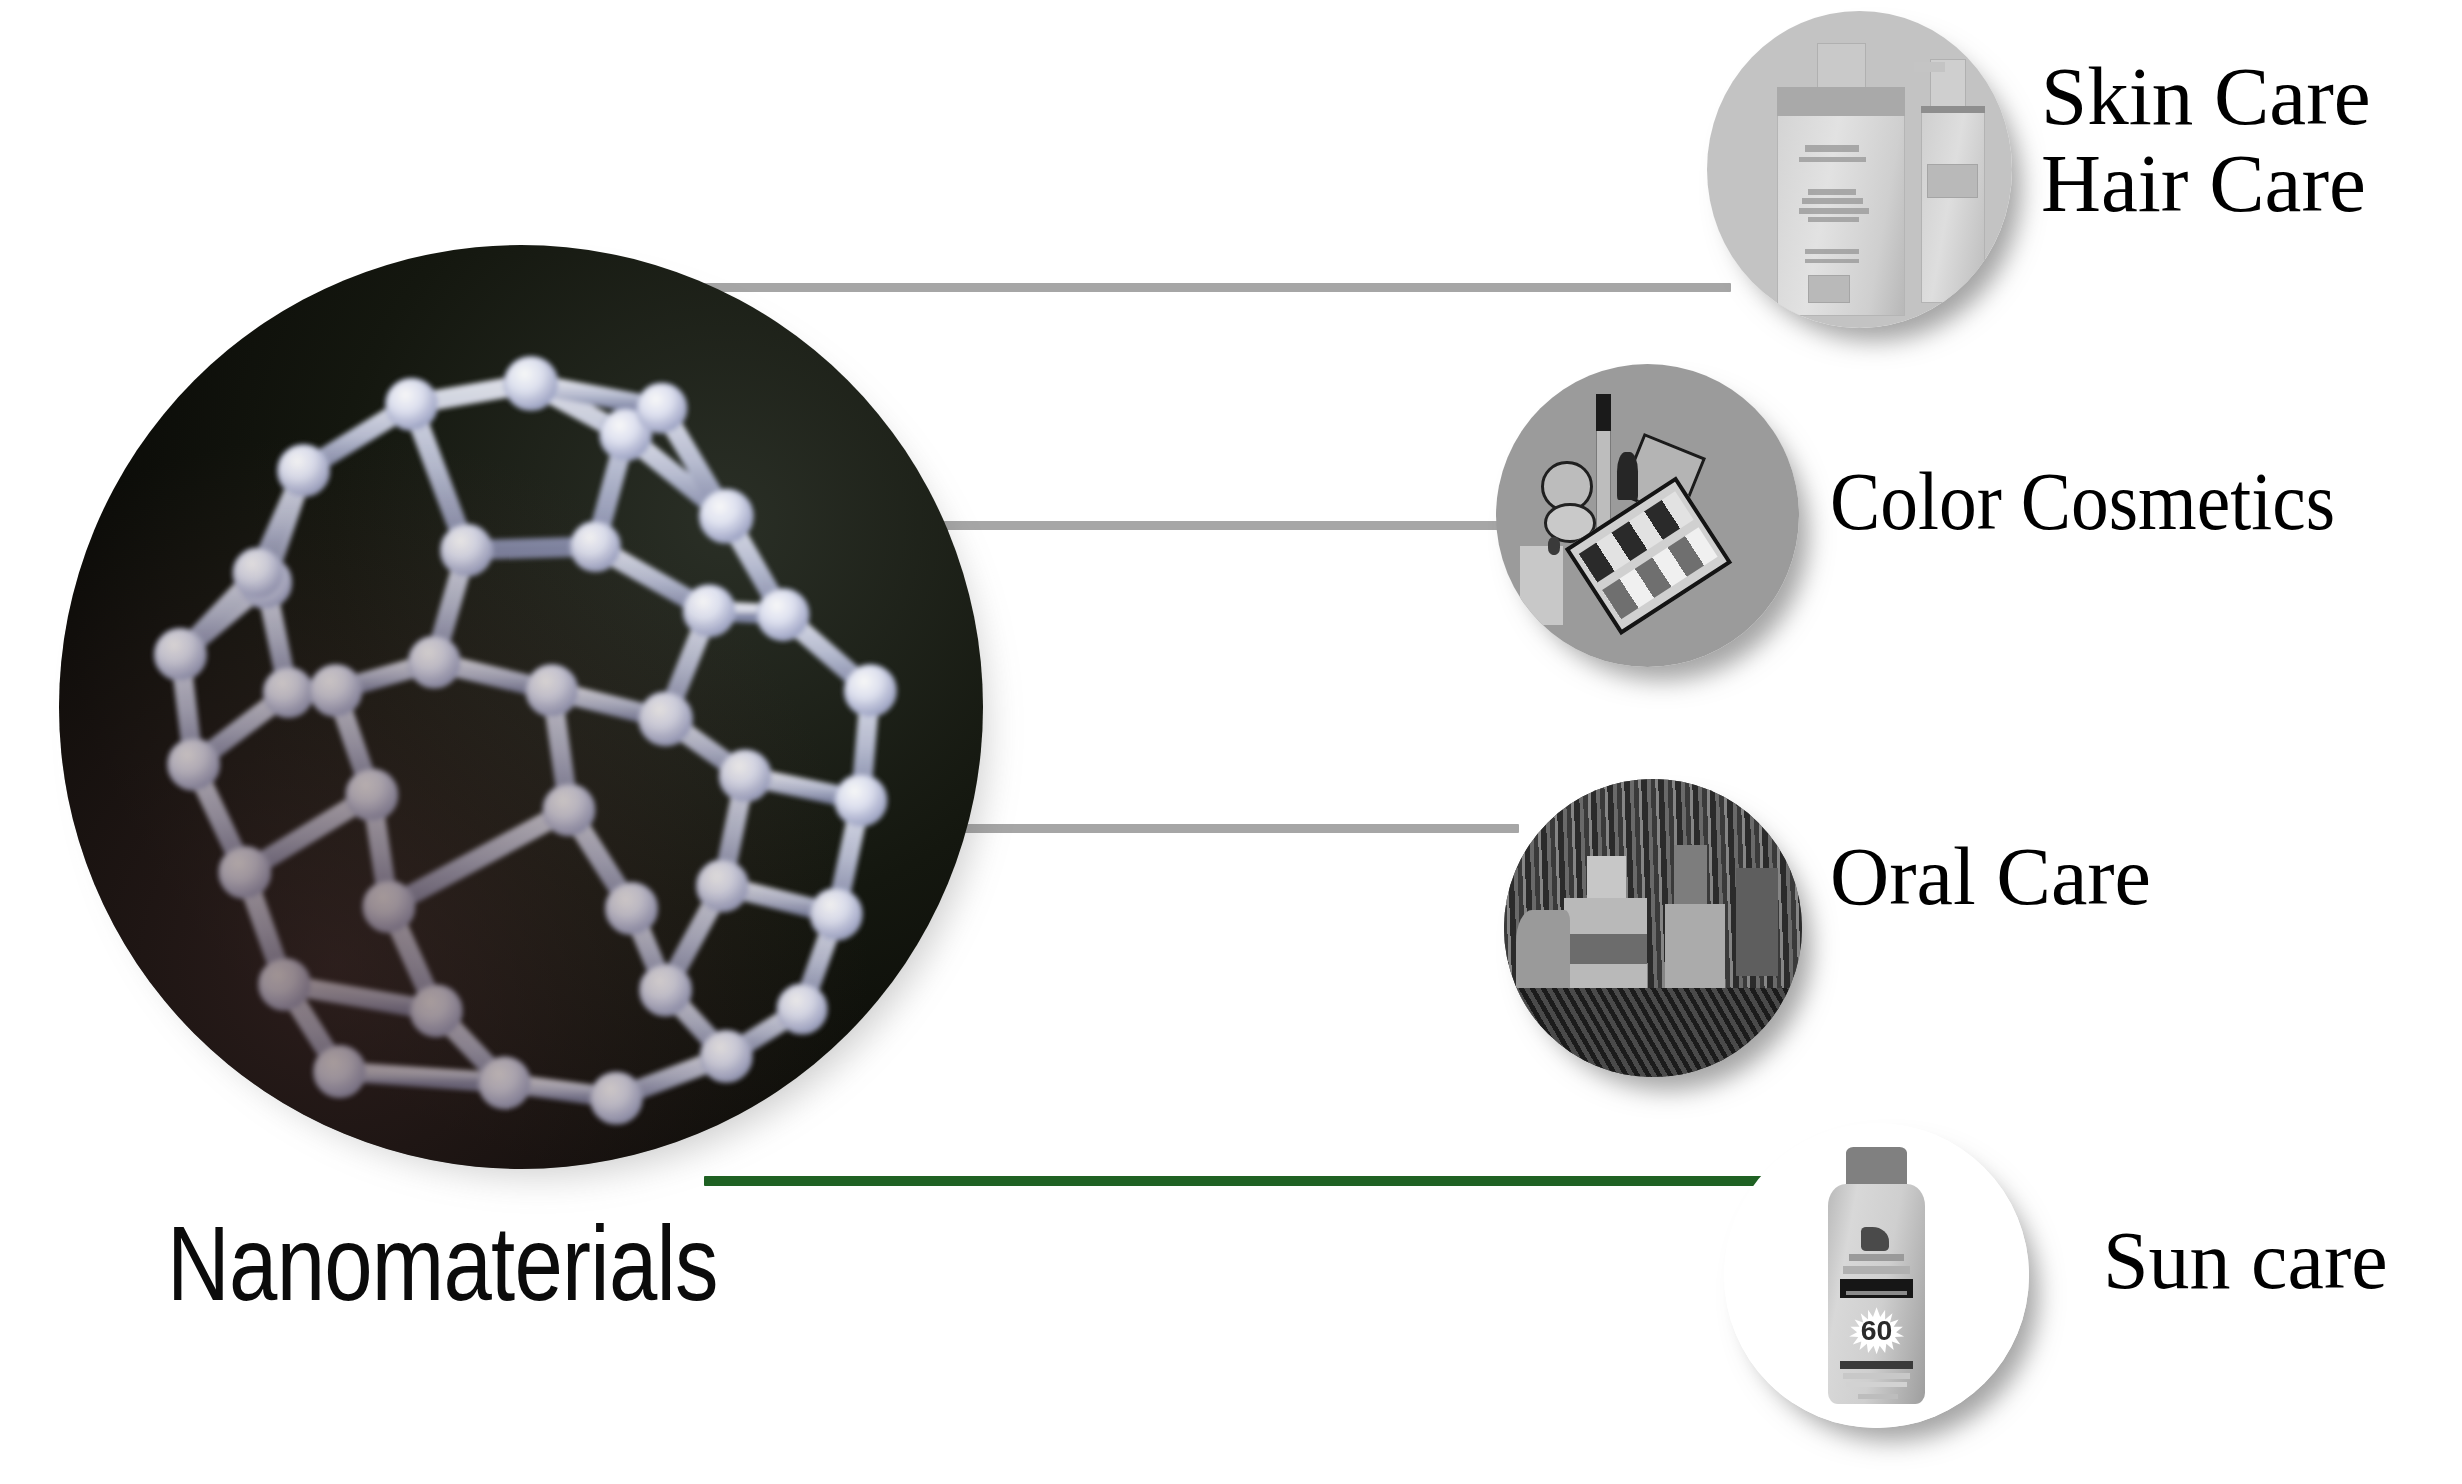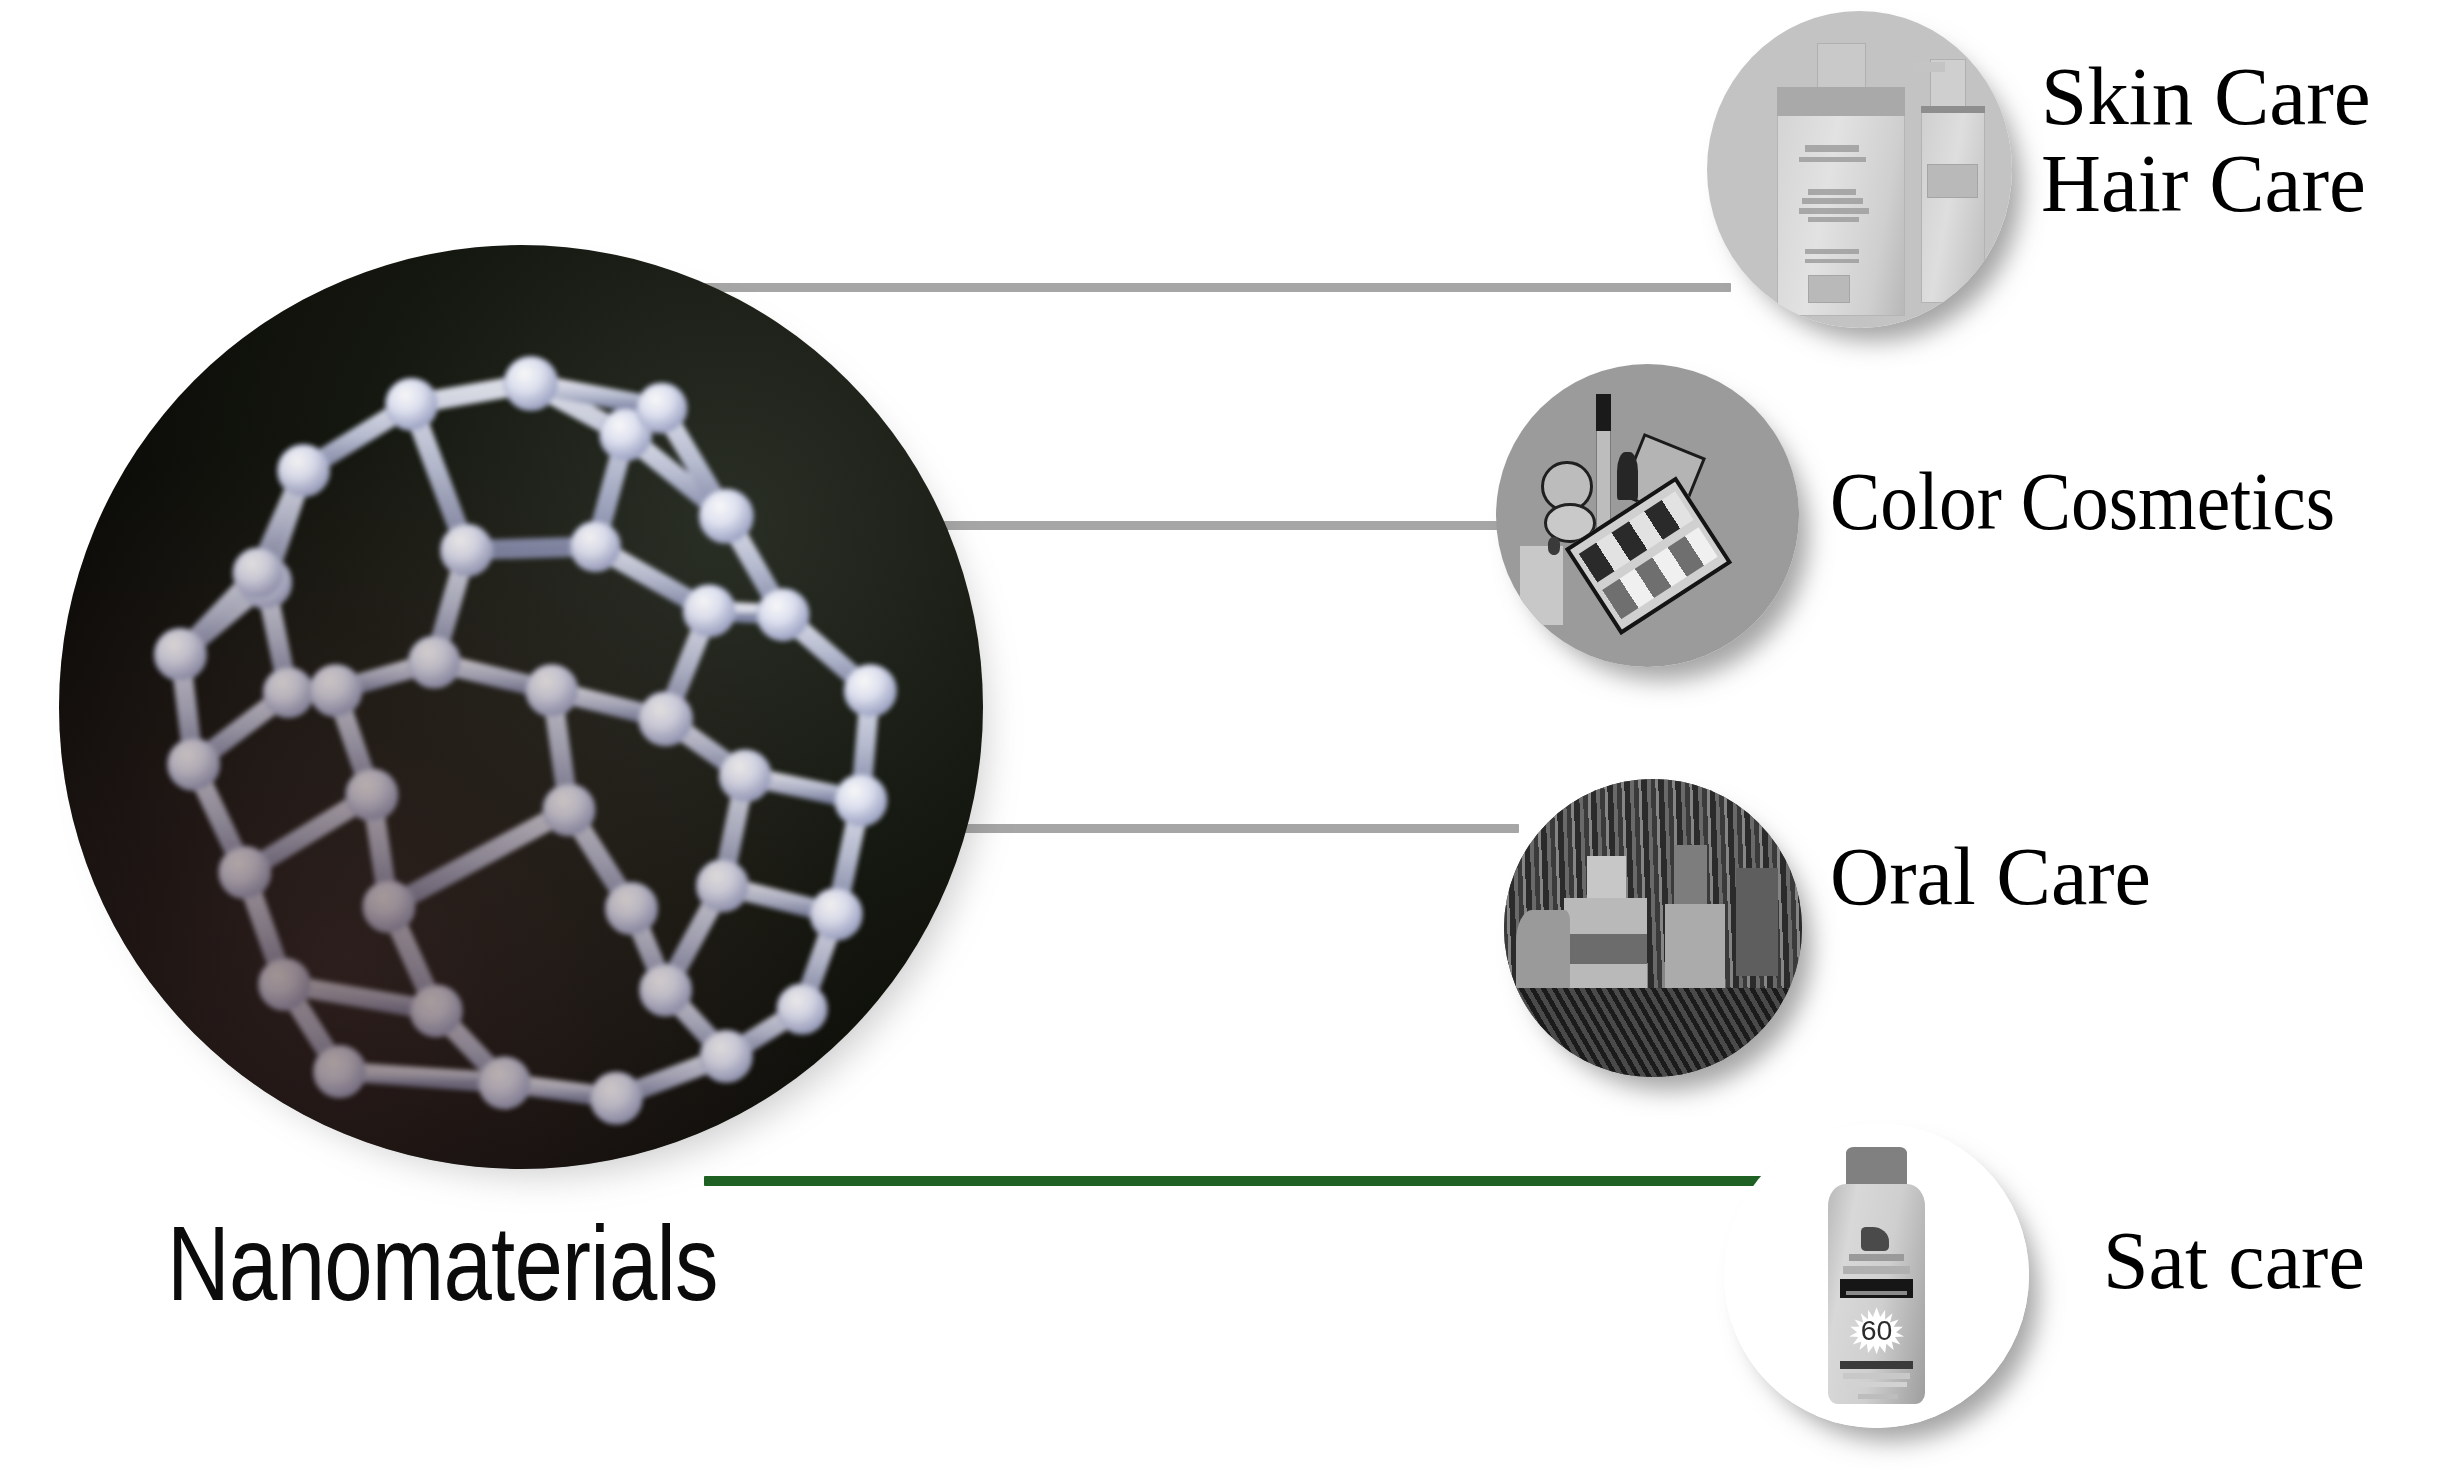--- a/index.html
+++ b/index.html
@@ -122,21 +122,21 @@
   .sc-cap{ position:absolute; left:40%; top:8%; width:20%; height:16%; background:#808080; border-radius:12% 12% 0 0;}
   .sc-shoulder{ position:absolute; left:36%; top:20%; width:28%; height:8%;
     background:linear-gradient(100deg,#b4b4b4,#d2d2d2); border-radius:50% 50% 0 0;}
   .sc-brandmark{ position:absolute; left:45%; top:34%; width:9%; height:8%; background:#4a4a4a; border-radius:18% 60% 18% 18%;}
   .sc-brandtxt{ position:absolute; left:41%; top:43%; width:18%; height:2.4%; background:#9a9a9a;}
   .sc-subtxt{ position:absolute; left:39%; top:47%; width:22%; height:2.4%; background:#b0b0b0;}
   .sc-blackbar{ position:absolute; left:38%; top:51%; width:24%; height:6.5%; background:#161616;}
   .sc-blackbar::after{ content:""; position:absolute; left:8%; top:62%; width:84%; height:20%; background:#8b8b8b;}
   .sc-sun{ position:absolute; left:38%; top:60%; width:24%; height:16%; }
   .sc-spf{ position:absolute; inset:0; display:flex; align-items:center; justify-content:center;
-    font-family:"Liberation Sans", sans-serif; font-weight:normal; font-size:28.4px; color:#2b2b2b; }
+    font-family:"Liberation Sans", sans-serif; font-weight:bold; font-size:28.4px; color:#2b2b2b; }
   .sc-foot{ position:absolute; left:38%; top:78%; width:24%; height:2.6%; background:#3a3a3a;}
   .sc-foot2{ position:absolute; left:39%; top:82%; width:22%; height:1.8%; background:#c8c8c8;}
   .sc-foot3{ position:absolute; left:40%; top:85%; width:20%; height:1.6%; background:#d2d2d2;}
   .sc-foot4{ position:absolute; left:44%; top:89%; width:13%; height:1.4%; background:#bdbdbd;}
 </style>
 </head>
 <body>
 
 <div id="stage">
 
@@ -360,18 +360,18 @@
           </svg>
           <div class="sc-spf">60</div>
         </div>
         <div class="sc-foot"></div>
         <div class="sc-foot2"></div>
         <div class="sc-foot3"></div>
         <div class="sc-foot4"></div>
       </div>
     </div>
     <div class="caption" style="left:379px; top:95px; font-size:82px;">
-      <span>Sat care</span>
+      <span>Sun care</span>
     </div>
   </div>
 
 </div>
 
 
 </body></html>

